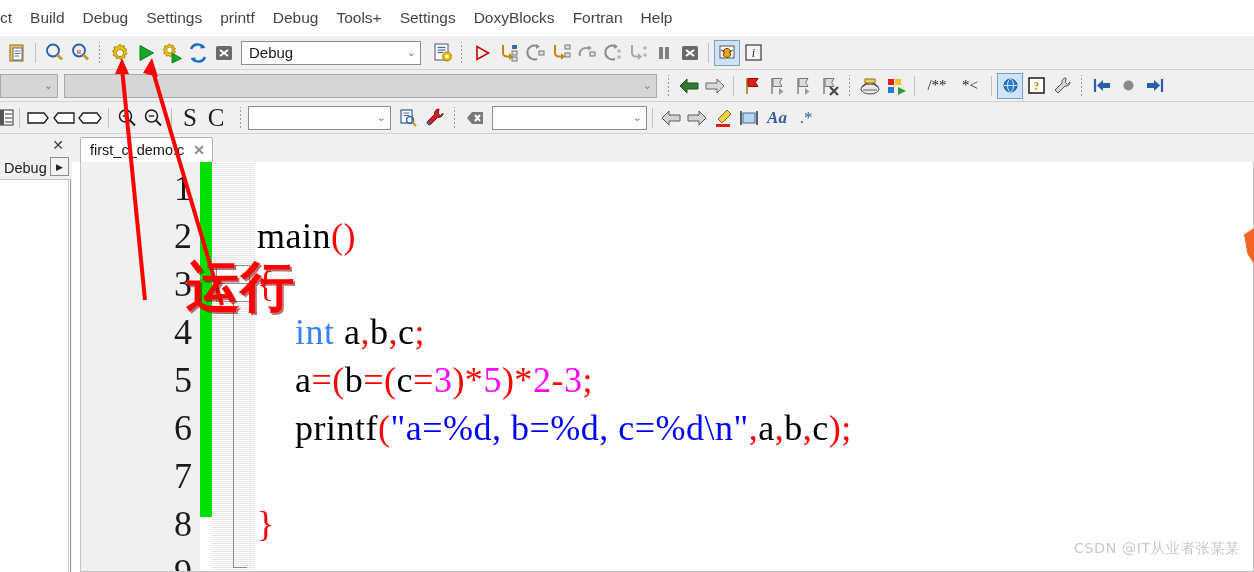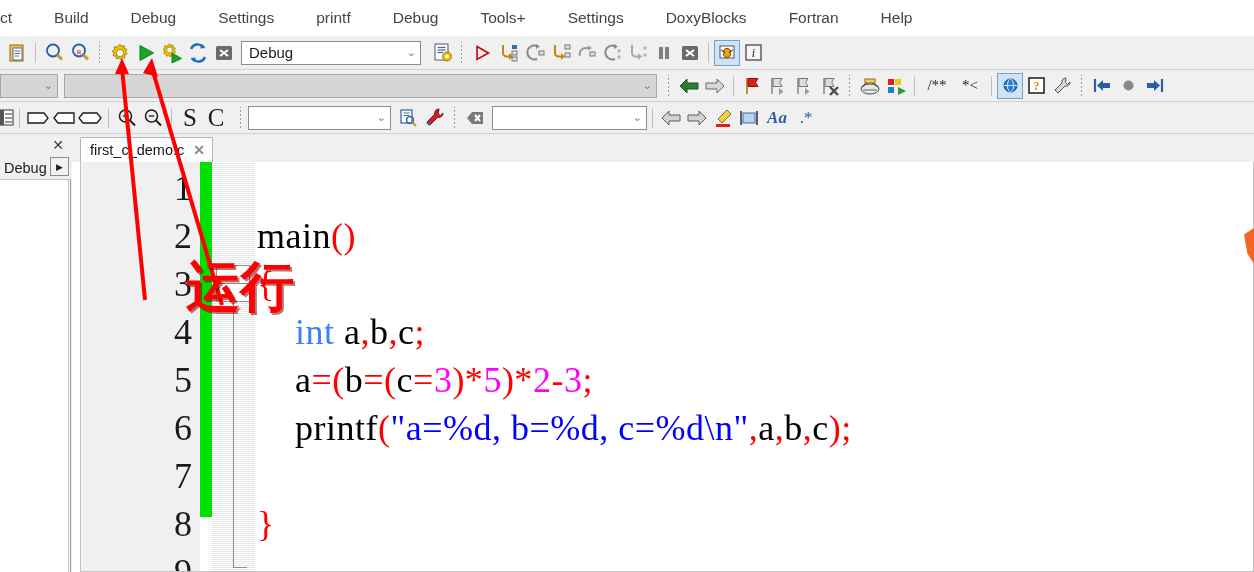--- a/index.html
+++ b/index.html
@@ -16,21 +16,20 @@
   }
 
   
   .menubar {
     position: absolute; left: 0; top: 0;
     width: 1254px; height: 36px;
     background: #ffffff;
     display: flex; align-items: center;
     padding-left: 0px;
     box-sizing: border-box;
-    gap: 24px;
   }
   .menu-item {
     font-size: 15.5px;
     color: #444444;
     padding: 2px 9px;
     white-space: nowrap;
     font-family: "Liberation Sans", sans-serif;
   }
   .menu-item:first-child { padding-left: 0px; }
 
@@ -729,14 +728,15 @@
       <line x1="145" y1="300" x2="122" y2="68" stroke="#ff0000" stroke-width="4"></line>
       <polygon points="122,58 115,74 129,74" fill="#ff0000"></polygon>
 
       <line x1="222" y1="305" x2="152" y2="68" stroke="#ff0000" stroke-width="4"></line>
       <polygon points="152,58 143,73 158,77" fill="#ff0000"></polygon>
     </svg>
     <div class="cn-label" id="cn-run">运行</div>
     <div class="edge-mark"></div>
   </div>
 
+  <div class="watermark">CSDN @IT从业者张某某</div>
 
 </div>
 
 </body></html>

